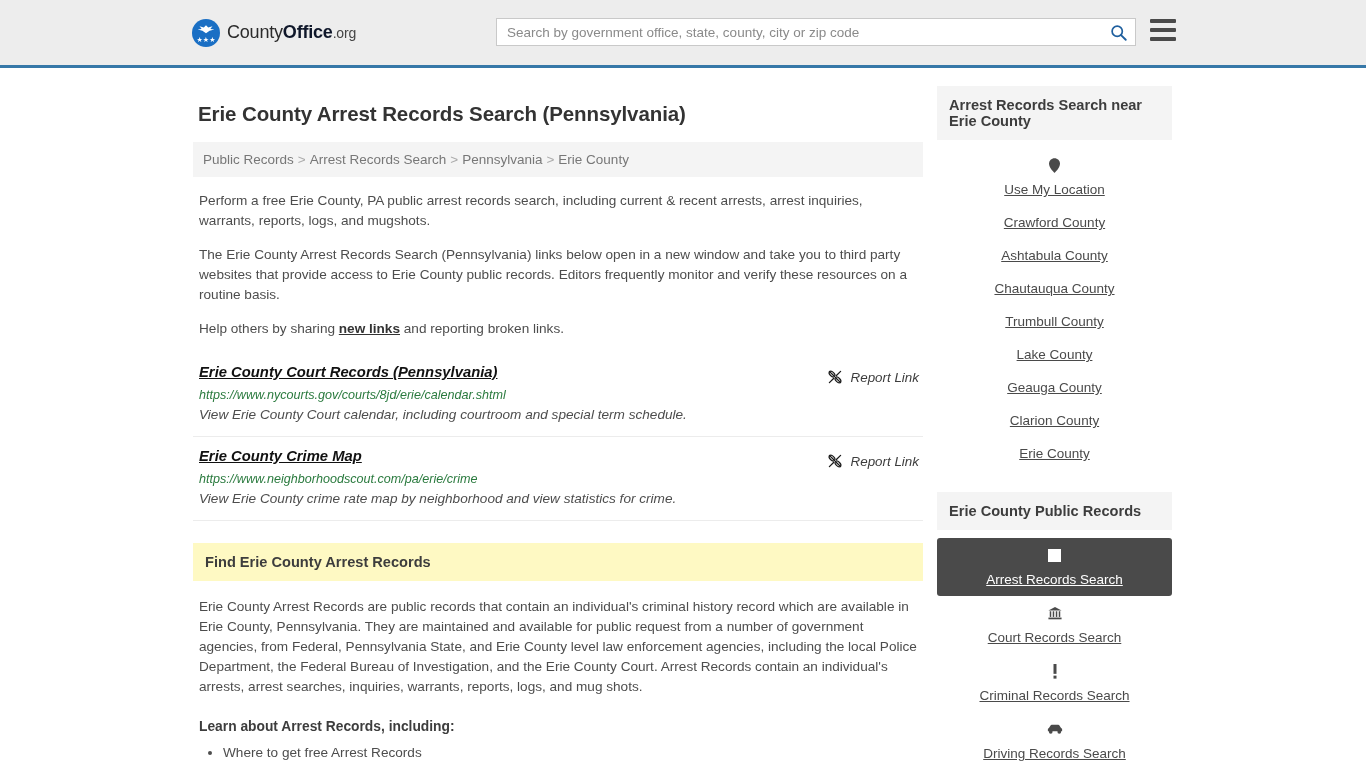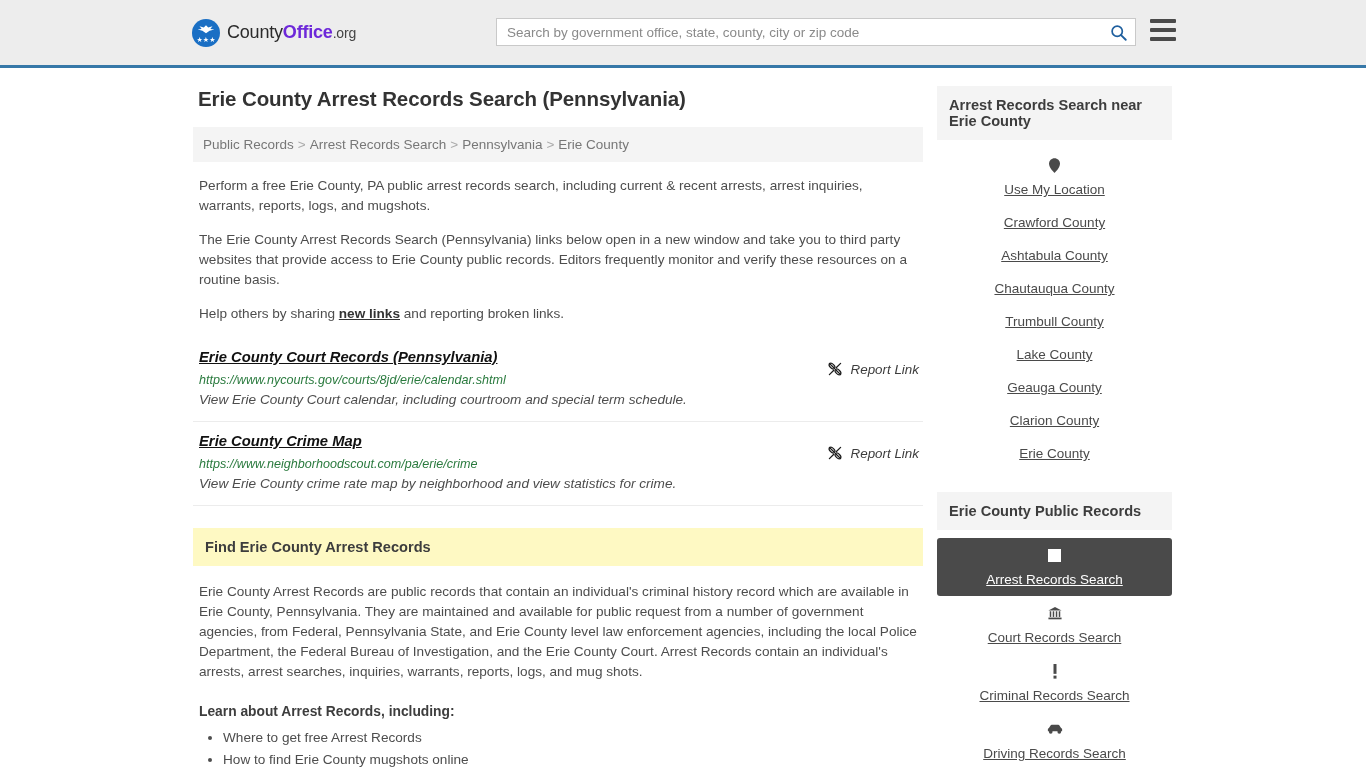--- a/index.html
+++ b/index.html
@@ -35,21 +35,21 @@
   .logo-mark .eagle {
     position: absolute; left: 50%; top: 5px; transform: translateX(-50%);
     width: 20px; height: 10px;
   }
   .logo-mark .stars {
     position: absolute; left: 50%; bottom: 4px; transform: translateX(-50%);
     font-size: 7px; color: #ffffff; letter-spacing: 0px; line-height: 7px;
     white-space: nowrap;
   }
   .logo-text { font-size: 18px; color: #2b2b2b; letter-spacing: -0.2px; }
-  .logo-text .b { color: #6d28d9; font-weight: bold; }
+  .logo-text .b { color: #0f172a; font-weight: bold; }
   .logo-text .bold1 { font-weight: normal; }
   .logo-text .org { font-size: 14px; color: #444; }
 
   .search-wrap {
     position: absolute; left: 496px; top: 18px;
     width: 640px; height: 28px;
     background: #ffffff;
     border: 1px solid #c9c9c9;
     display: flex; align-items: center;
   }
@@ -83,21 +83,21 @@
   .container {
     width: 980px; margin: 0 auto;
     display: flex; gap: 14px;
     align-items: flex-start;
   }
   .main-col { width: 730px; flex: 0 0 730px; }
   .side-col { width: 235px; flex: 0 0 235px; }
 
   h1.page-title {
     font-size: 20.5px; color: #333; font-weight: bold;
-    margin: 1px 0 16px 5px; letter-spacing: -0.1px;
+    margin: 16px 0 16px 5px; letter-spacing: -0.1px;
   }
 
   .breadcrumb {
     background: #f4f4f4;
     padding: 10px 10px;
     font-size: 13.5px; color: #777;
     margin-bottom: 14px;
   }
   .breadcrumb a { color: #777; text-decoration: none; cursor: pointer; }
   .breadcrumb .sep { color: #aaa; margin: 0 4px; }
@@ -110,21 +110,21 @@
 
   .link-item { padding: 10px 6px 14px 6px; border-bottom: 1px solid #ececec; position: relative; font-style: italic; }
   .link-item:last-of-type { border-bottom: 0; }
   .link-title {
     font-size: 14.8px; font-weight: bold; color: #111;
     text-decoration: underline; cursor: pointer; display: inline-block;
   }
   .link-url { font-size: 12.6px; color: #2a7a3e; margin-top: 7px; }
   .link-desc { font-size: 13.6px; color: #4d4d4d; margin-top: 5px; }
   .report-link {
-    position: absolute; right: 4px; top: 23px;
+    position: absolute; right: 4px; top: 16px;
     display: flex; align-items: center; gap: 8px;
     font-size: 13.4px; color: #3d3d3d; cursor: pointer;
   }
 
   .section-head {
     background: #fef9c3;
     padding: 11px 12px;
     font-size: 14.6px; font-weight: bold; color: #3d3d3d;
     margin-top: 22px;
   }

